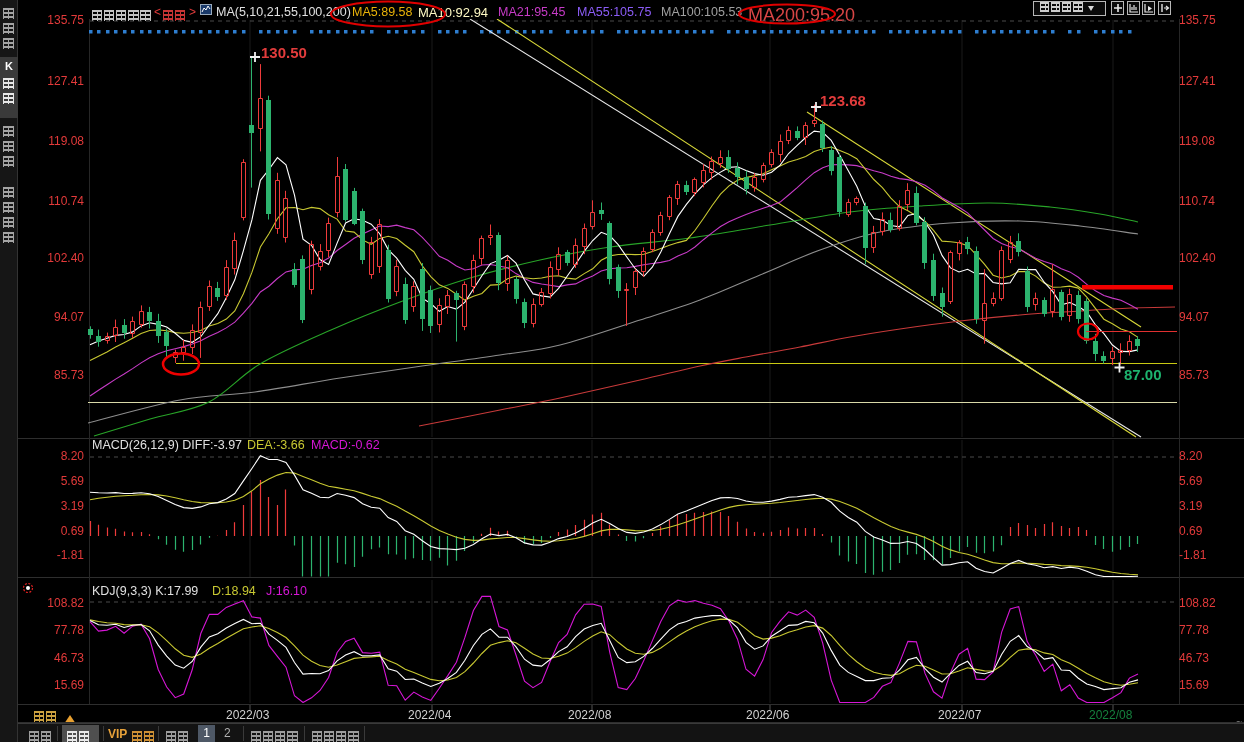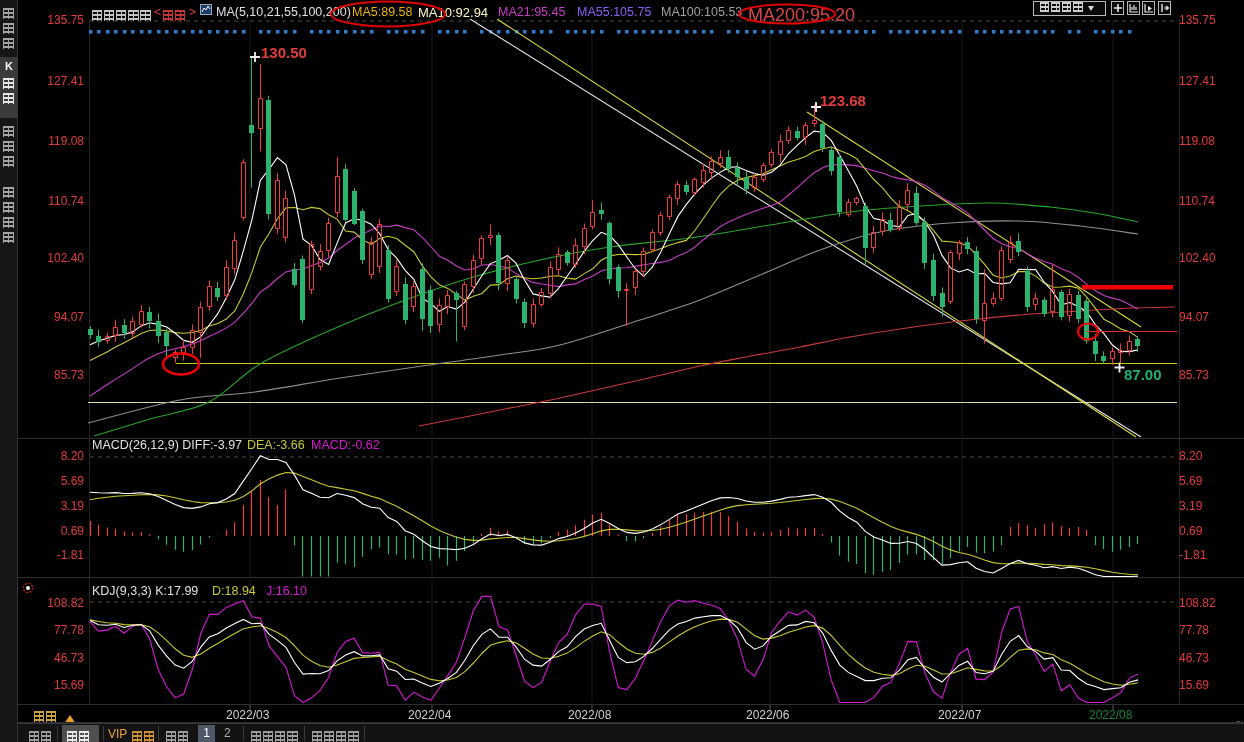--- a/index.html
+++ b/index.html
@@ -87,21 +87,21 @@
 <div class="abs" style="left:568px;top:708px;color:#d2d2d2;font-size:12px">2022/08</div>
 <div class="abs" style="left:746px;top:708px;color:#d2d2d2;font-size:12px">2022/06</div>
 <div class="abs" style="left:938px;top:708px;color:#d2d2d2;font-size:12px">2022/07</div>
 <div class="abs" style="left:1089px;top:708px;color:#15803d;font-size:12px">2022/08</div>
 <div class="abs" style="left:1236px;top:716px;color:#999;font-size:11px">~</div>
 
 <div class="abs" style="left:18px;top:723px;width:1226px;height:19px;background:#131313;border-top:1px solid #3a3a3a"></div>
 <div class="abs" style="left:28px;top:728px;color:#b0b0b0"><i class="cj "></i><i class="cj "></i></div>
 <div class="abs" style="left:62px;top:725px;width:37px;height:17px;background:#4f4f4f"></div>
 <div class="abs" style="left:66px;top:728px;color:#fff"><i class="cj "></i><i class="cj "></i></div>
-<div class="abs" style="left:108px;top:727px;color:#e8a23a;font-size:12px;font-weight:normal">VIP</div>
+<div class="abs" style="left:108px;top:727px;color:#e8a23a;font-size:12px;font-weight:bold">VIP</div>
 <div class="abs" style="left:131px;top:728px;color:#e8a23a"><i class="cj "></i><i class="cj "></i></div>
 <div class="abs" style="left:165px;top:728px;color:#b0b0b0"><i class="cj "></i><i class="cj "></i></div>
 <div class="abs" style="left:198px;top:725px;width:17px;height:17px;background:#4e5866;color:#fff;font-size:12px;text-align:center;line-height:17px">1</div>
 <div class="abs" style="left:224px;top:726px;color:#b0b0b0;font-size:12px">2</div>
 <div class="abs" style="left:250px;top:728px;color:#b0b0b0"><i class="cj "></i><i class="cj "></i><i class="cj "></i><i class="cj "></i></div>
 <div class="abs" style="left:311px;top:728px;color:#b0b0b0"><i class="cj "></i><i class="cj "></i><i class="cj "></i><i class="cj "></i></div>
 <div class="abs" style="left:57px;top:726px;width:1px;height:15px;background:#3a3a3a"></div>
 <div class="abs" style="left:103px;top:726px;width:1px;height:15px;background:#3a3a3a"></div>
 <div class="abs" style="left:158px;top:726px;width:1px;height:15px;background:#3a3a3a"></div>
 <div class="abs" style="left:243px;top:726px;width:1px;height:15px;background:#3a3a3a"></div>

